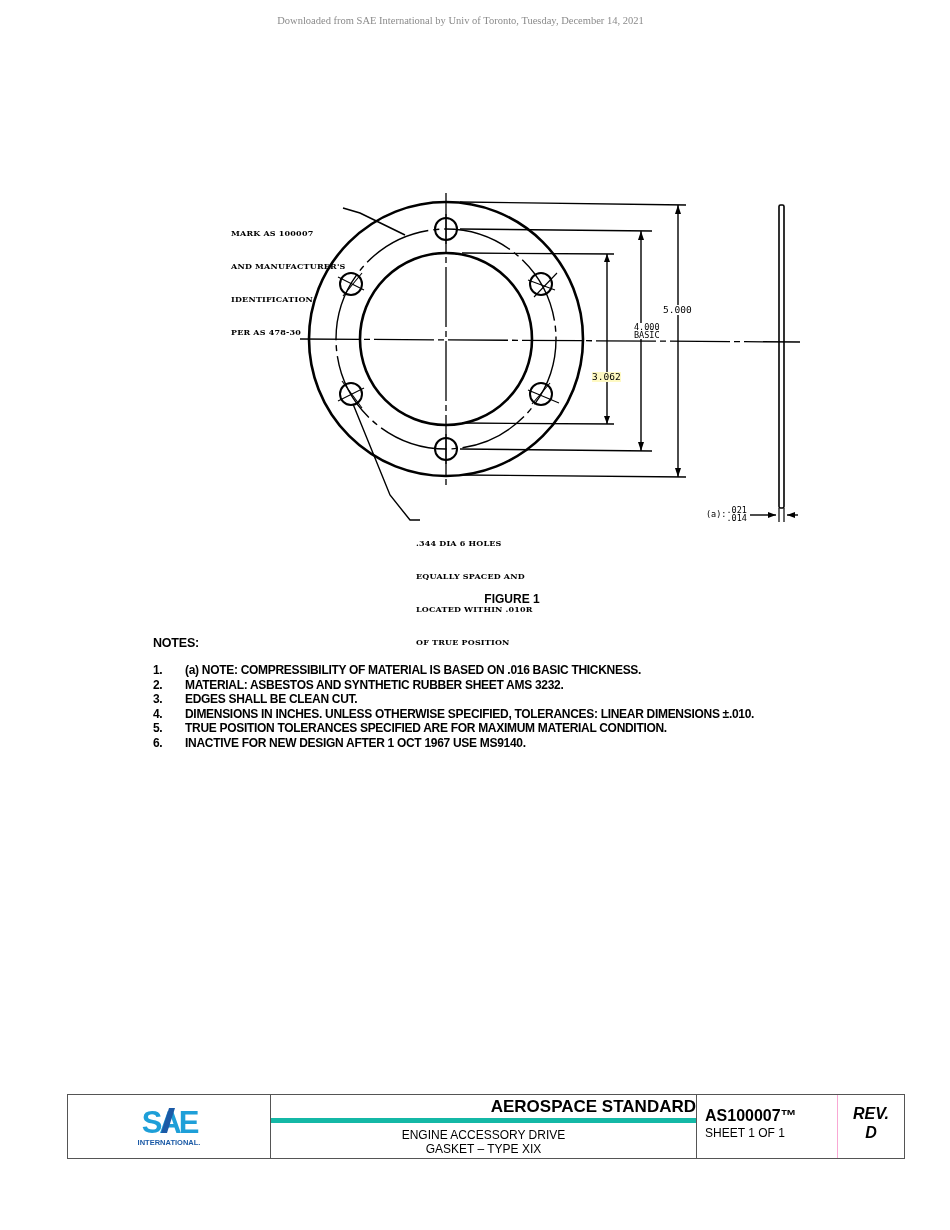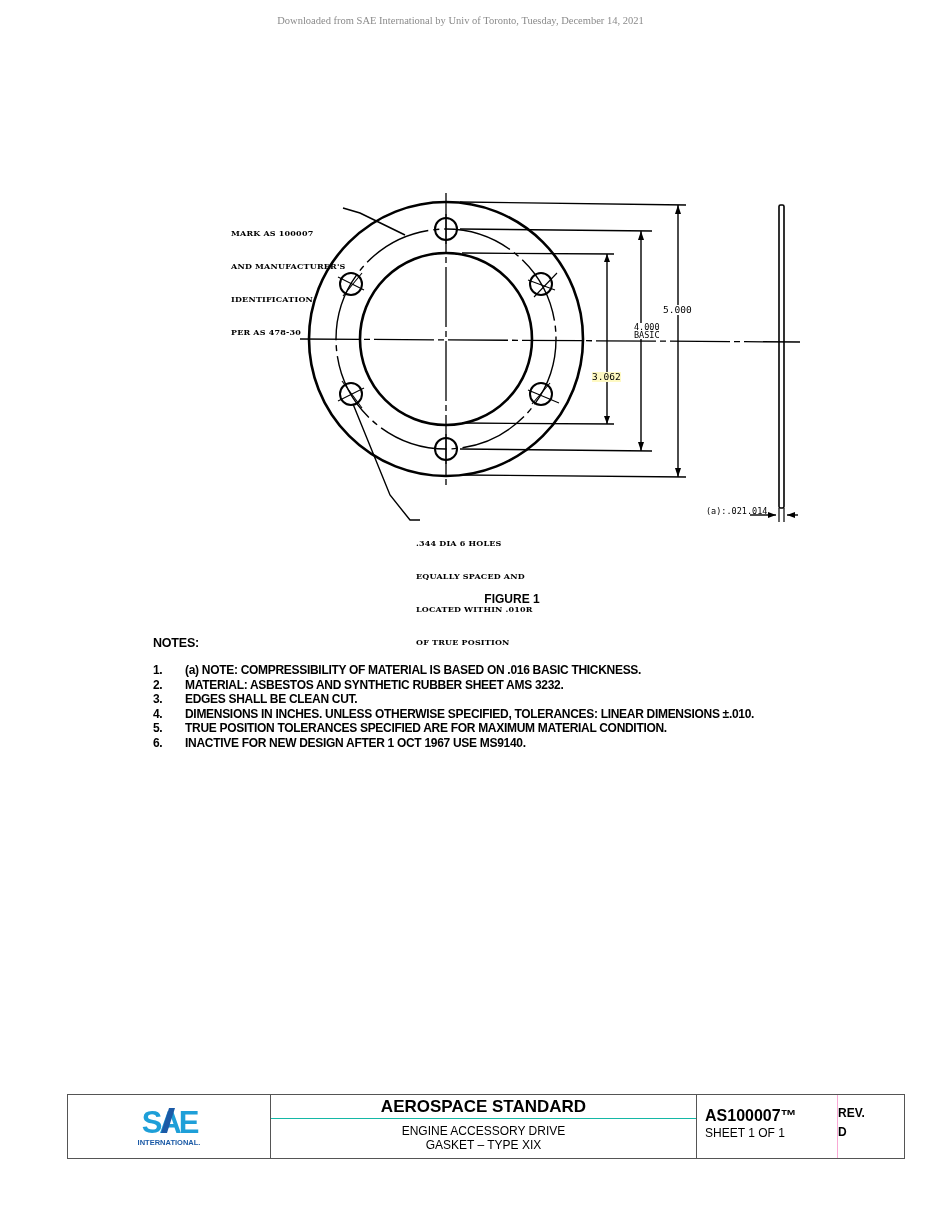--- a/index.html
+++ b/index.html
@@ -9,26 +9,26 @@
   .callout { position: absolute; font-family: "DejaVu Serif", serif; font-weight: bold; font-size: 8px; line-height: 11px; letter-spacing: 0.2px; white-space: pre; }
   .dim { position: absolute; font-family: "DejaVu Sans Mono", monospace; font-size: 9.5px; line-height: 10px; }
   .figure-caption { position: absolute; top: 592px; left: 0; width: 1024px; text-align: center; font-size: 12px; font-weight: bold; }
   .notes-heading { position: absolute; top: 636px; left: 153px; font-size: 12.5px; font-weight: bold; letter-spacing: -0.2px; }
   .notes-list { position: absolute; top: 663px; left: 153px; margin: 0; padding: 0; list-style: none; }
   .note { display: flex; font-size: 12px; font-weight: bold; line-height: 14.6px; letter-spacing: -0.3px; }
   .note-num { width: 32px; }
   .titleblock { position: absolute; left: 67px; top: 1094px; width: 838px; height: 65px; border: 1px solid #555; display: flex; box-sizing: border-box; }
   .tb-logo { width: 202px; border-right: 1px solid #555; display: flex; align-items: center; justify-content: center; }
   .tb-center { width: 425px; border-right: 1px solid #555; display: flex; flex-direction: column; }
-  .tb-title { height: 23px; border-bottom: 1px solid #14b8a6; text-align: center; font-weight: bold; font-size: 17px; line-height: 24px; }
+  .tb-title { height: 23px; border-bottom: 5px solid #14b8a6; text-align: right; font-weight: bold; font-size: 17px; line-height: 24px; }
   .tb-sub { flex: 1; text-align: center; font-size: 12px; line-height: 14px; padding-top: 5px; }
   .tb-doc { width: 141px; border-right: 1px solid #f9a8d4; padding-left: 8px; box-sizing: border-box; padding-top: 12px; }
   .tb-docnum { font-weight: bold; font-size: 16px; line-height: 18px; }
   .tb-sheet { font-size: 12px; line-height: 16px; }
-  .tb-rev { flex: 1; text-align: left; font-weight: bold; font-size: 12px; line-height: 19px; padding-top: 9px; }
+  .tb-rev { flex: 1; text-align: center; font-weight: bold; font-size: 16px; line-height: 19px; padding-top: 9px; font-style: italic; }
 </style>
 </head>
 <body>
 
 <div class="download-note">Downloaded from SAE International by Univ of Toronto, Tuesday, December 14, 2021</div>
 
 <svg class="drawing" width="950" height="600" viewBox="0 0 950 600" xmlns="http://www.w3.org/2000/svg">
   <g fill="none" stroke="#000">
 
     <line x1="300" y1="339" x2="800" y2="342" stroke-width="1.3" stroke-dasharray="60,4,6,4"></line>
@@ -113,21 +113,21 @@
 
 <div class="dim" style="left:663px; top:272px; background:#fff;margin-top:33px;">5.000</div>
 <div class="dim" style="left:627px; top:323px; font-size:8.5px; line-height:8px; background:#fff;margin-left:7px;">
   <div>4.000</div>
   <div>BASIC</div>
 </div>
 <div class="dim" style="left:592px; top:372px; background:#fef9c3;">3.062</div>
 
 <div class="dim" style="left:706px; top:506px; font-size:8.5px; display:flex; align-items:center;">
   <span>(a):</span>
-  <span style="display:inline-flex; flex-direction:row; line-height:8px;">
+  <span style="display:inline-flex; flex-direction:column; line-height:8px;">
     <span>.021</span>
     <span>.014</span>
   </span>
 </div>
 
 <div class="figure-caption">FIGURE 1</div>
 
 <div class="notes-heading">NOTES:</div>
 <ul class="notes-list">
   <li class="note">

